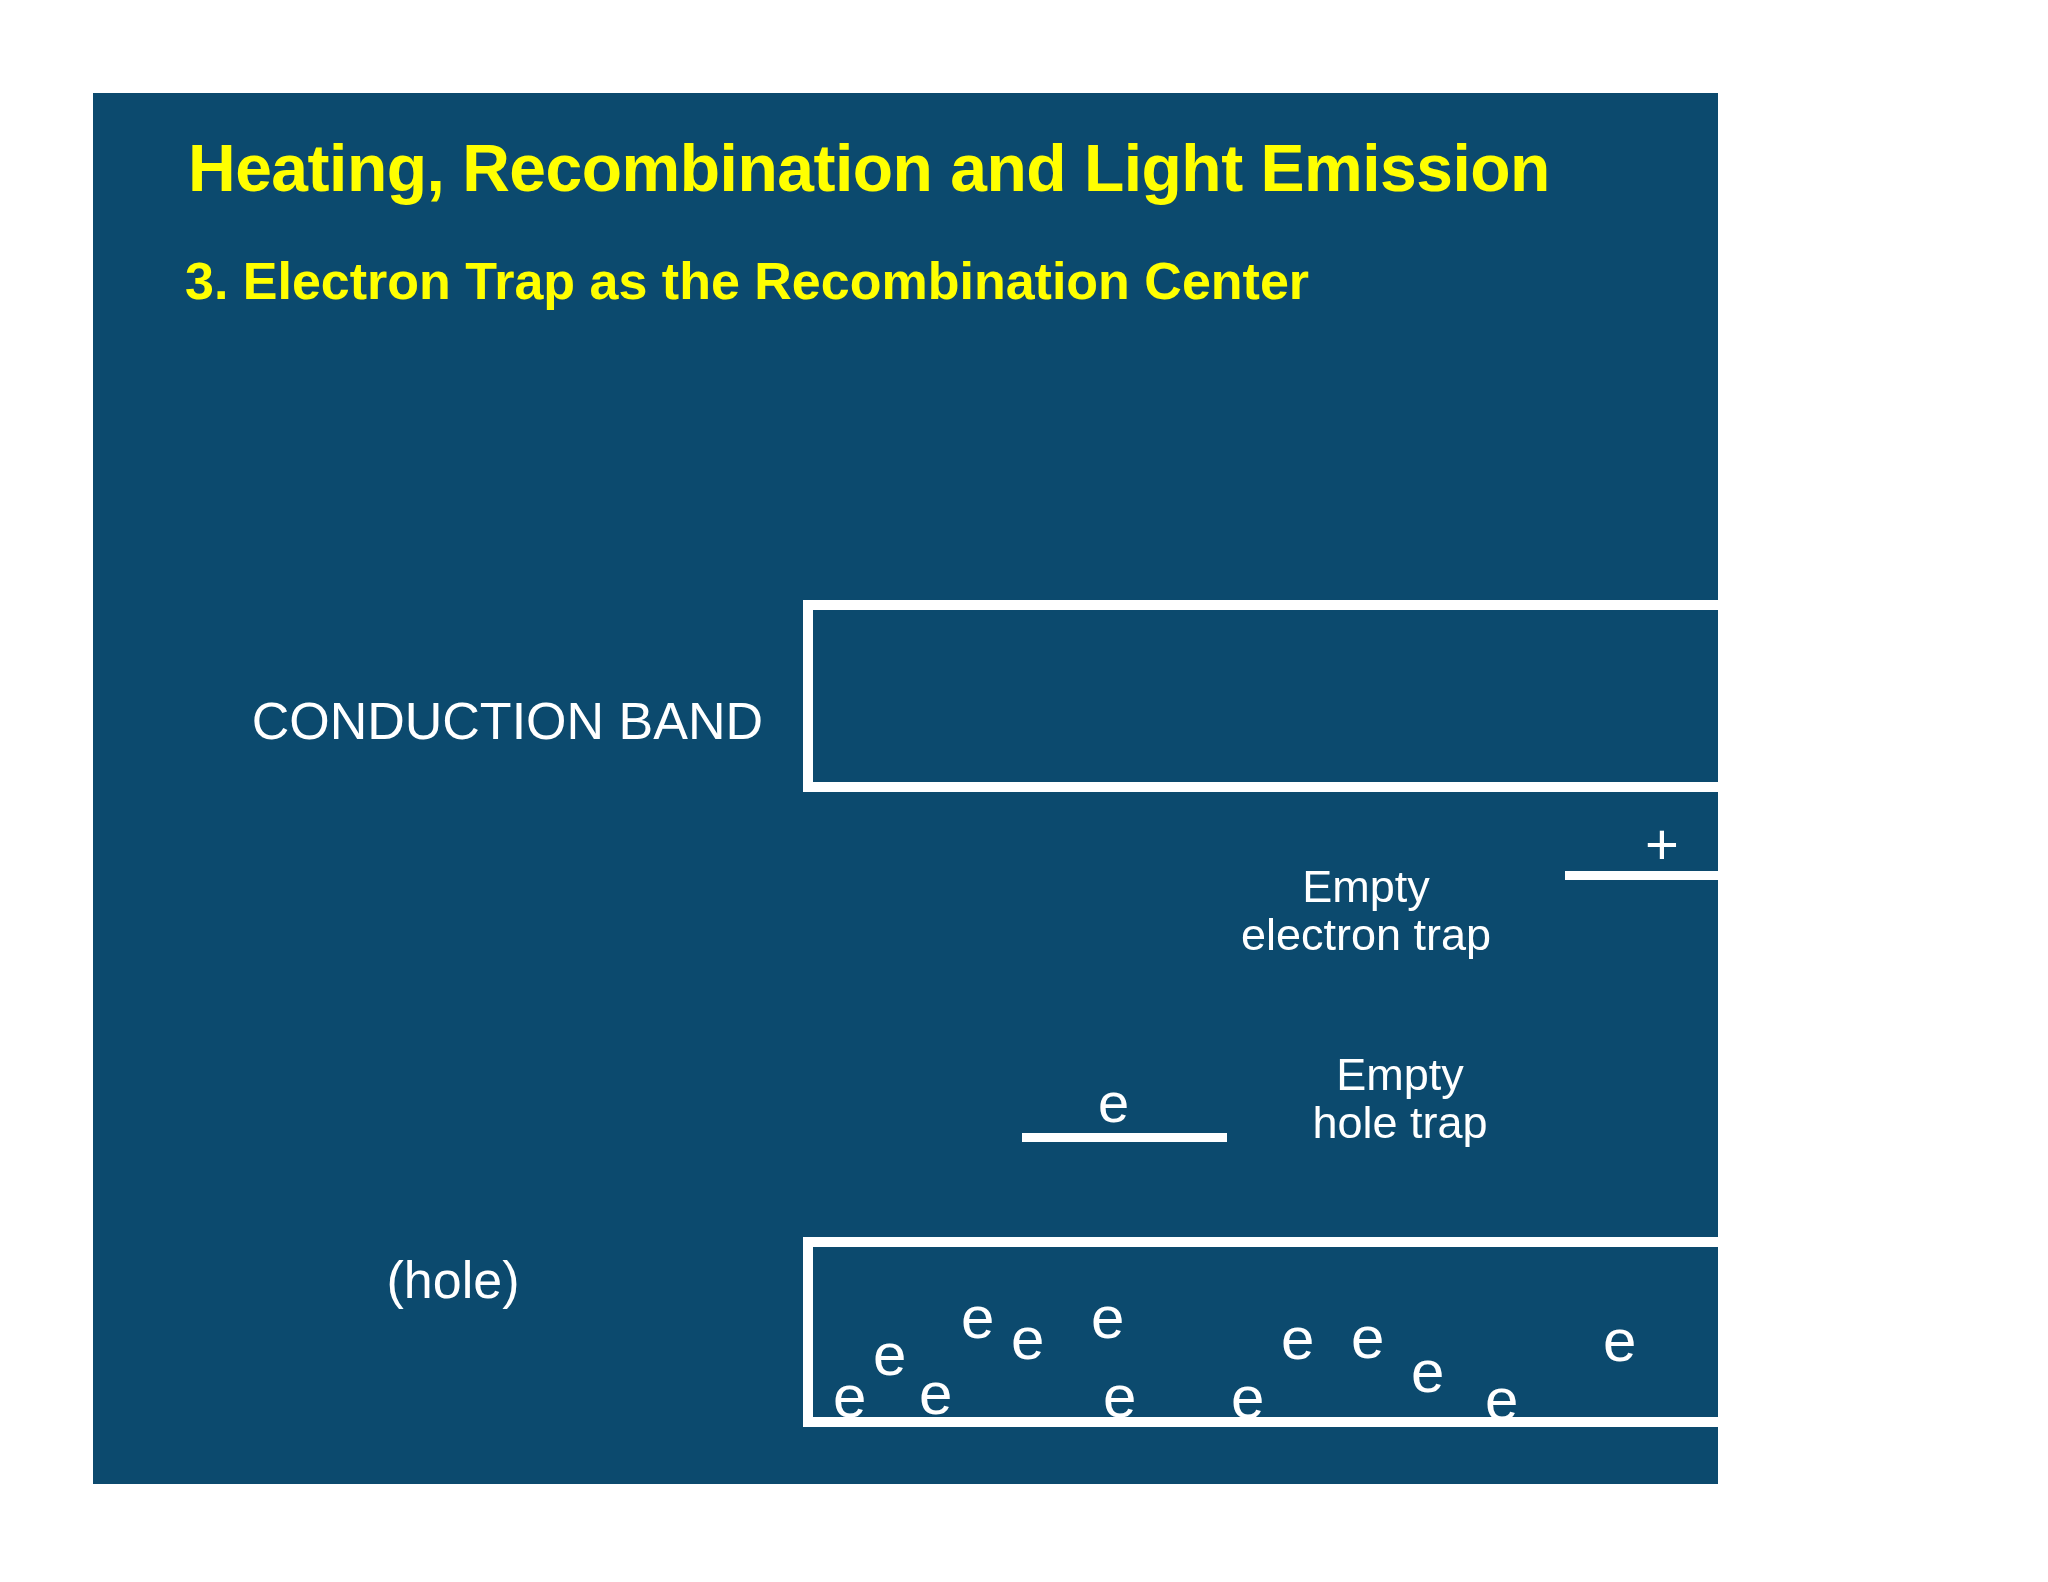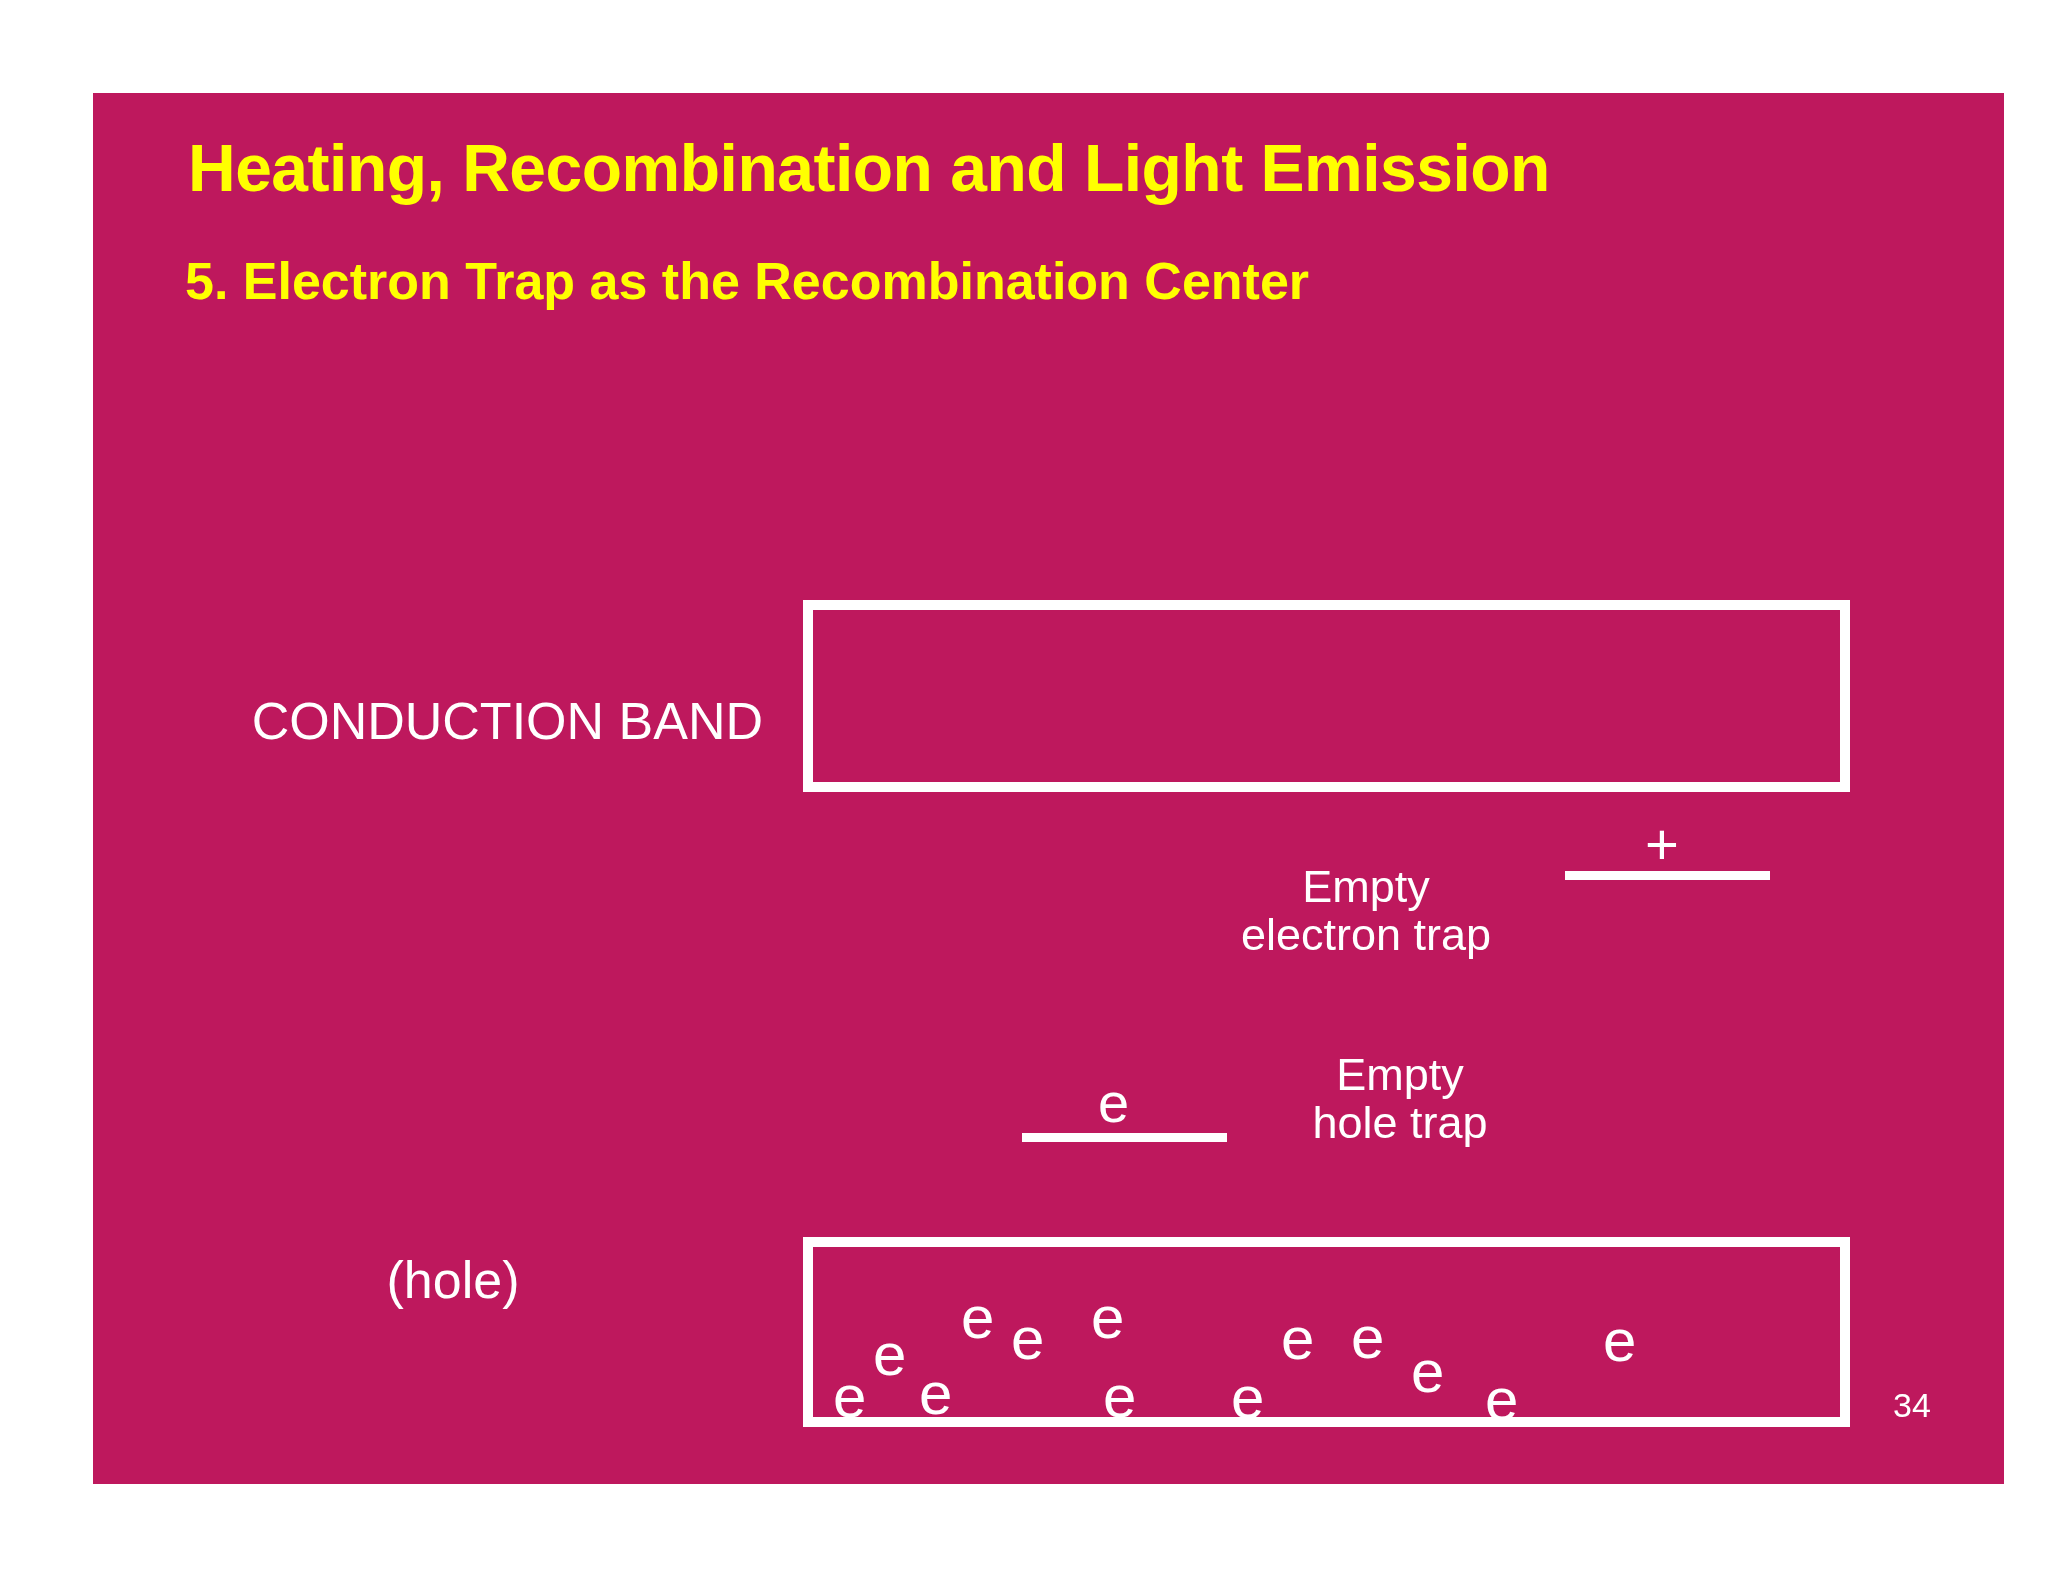--- a/index.html
+++ b/index.html
@@ -19,23 +19,23 @@
     position: absolute;
     left: 0; top: 0;
     width: 2048px;
     height: 1582px;
     background: #ffffff;
   }
   #slide-canvas {
     position: absolute;
     left: 93px;
     top: 93px;
-    width: 1911px;
+    width: 1625px;
     height: 1391px;
-    background: #be185d;
+    background: #0c4a6e;
     box-sizing: border-box;
   }
 
   
   .title {
     position: absolute;
     left: 95px;
     top: 37px;
     color: #ffff00;
     font-weight: bold;
@@ -184,21 +184,21 @@
 </style>
 </head>
 <body>
 
 <div id="slide-root">
 
   <div id="slide-canvas">
 
     <div class="title">Heating, Recombination and Light Emission</div>
 
-    <div class="subtitle">5. Electron Trap as the Recombination Center</div>
+    <div class="subtitle">3. Electron Trap as the Recombination Center</div>
 
 
     <div class="band-label" id="conduction-band-label">CONDUCTION BAND</div>
 
     <div class="band-box" id="conduction-band-box"></div>
 
     <div class="trap-line" id="electron-trap-line"></div>
 
     <div class="trap-marker" id="electron-trap-plus">+</div>
 

